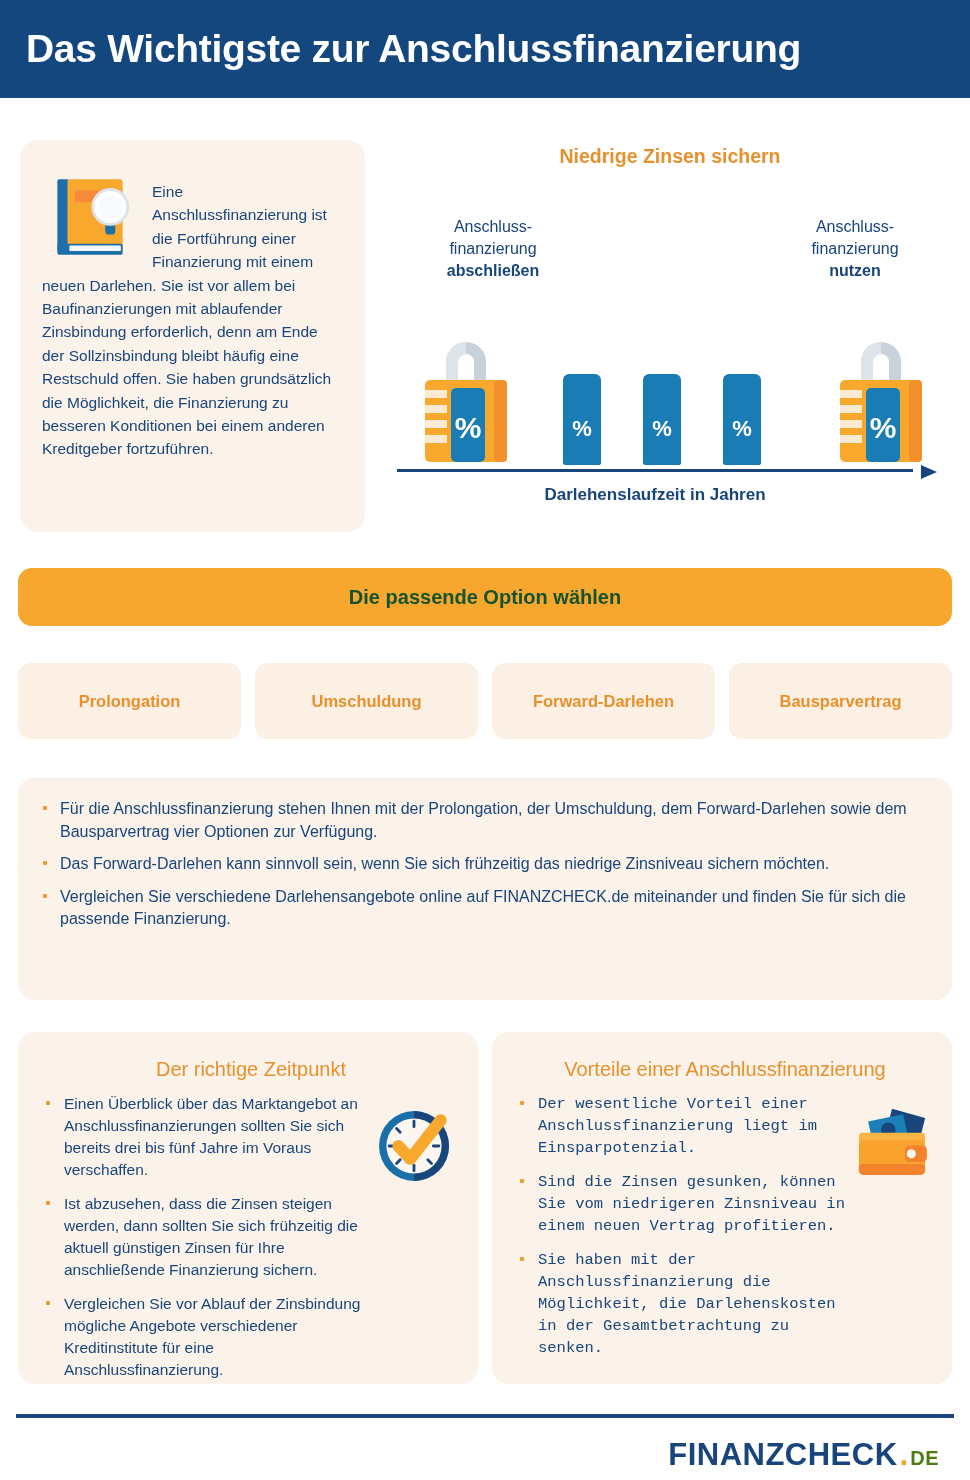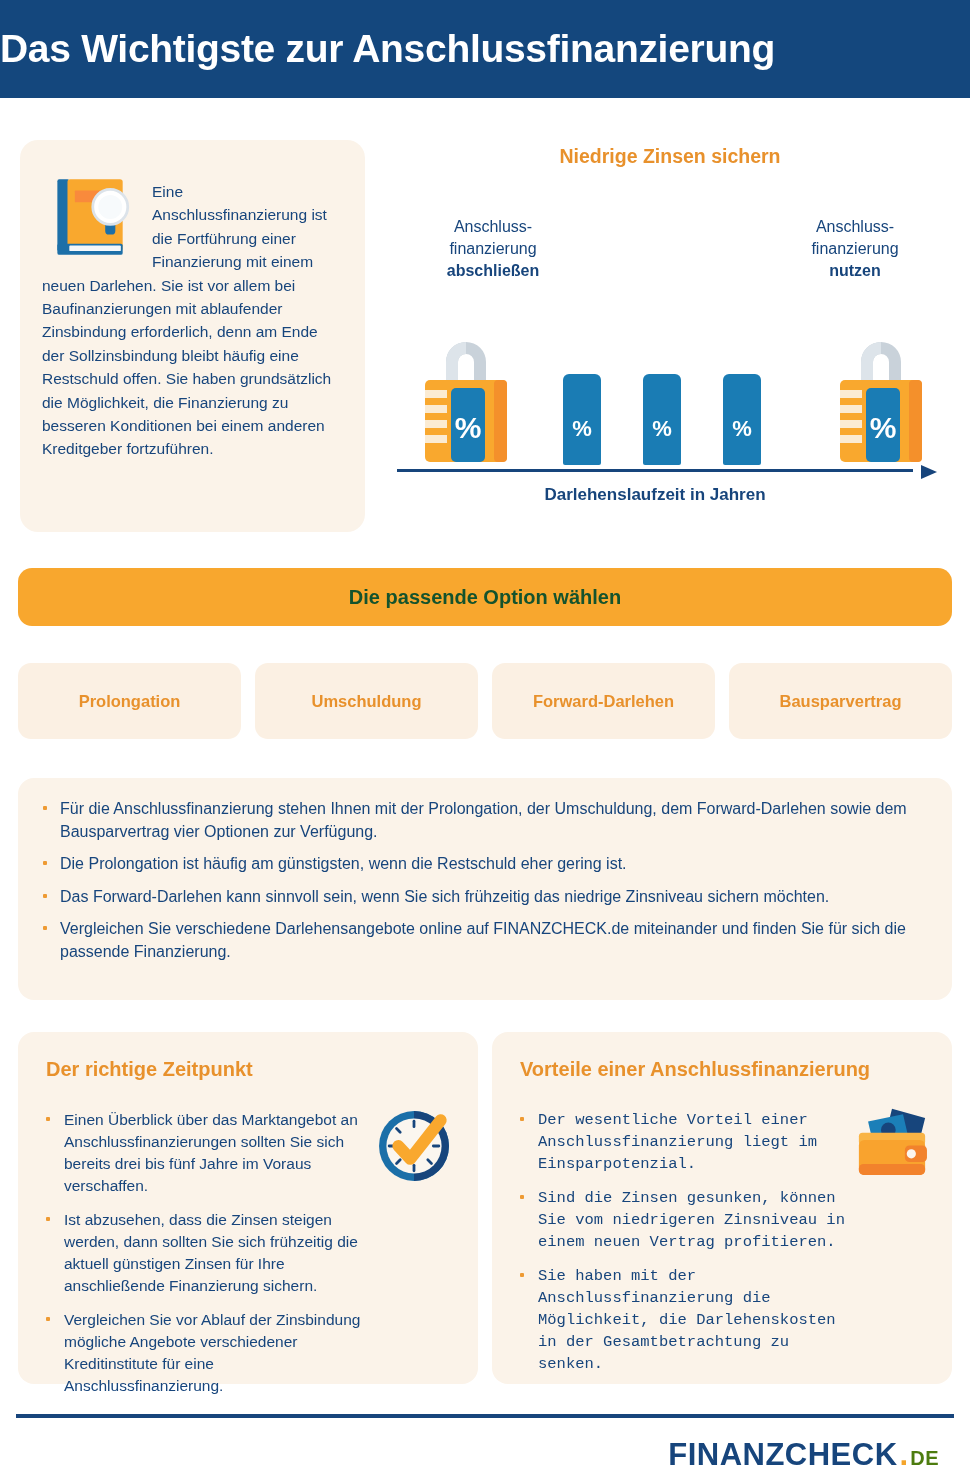--- a/index.html
+++ b/index.html
@@ -11,21 +11,21 @@
   }
   .page { position: relative; width: 970px; height: 1480px; background:#fff; }
 
   
   .header {
     position:absolute; left:0; top:0; width:970px; height:98px;
     background:#14477D; display:flex; align-items:center;
   }
   .header-title {
     color:#ffffff; font-size:39px; font-weight:bold; letter-spacing:-0.3px;
-    white-space:nowrap;
+    padding-left:26px; white-space:nowrap;
   }
 
   
   .intro-card {
     position:absolute; left:20px; top:140px; width:345px; height:392px;
     background:#FBF3E9; border-radius:18px; padding:18px 29px 16px 22px;
   }
   .book-icon { float:left; width:92px; height:92px; margin:14px 10px 2px 8px; }
   .intro-text {
     font-size:15.5px; line-height:23.4px; color:#17457C; text-align:left;
@@ -96,21 +96,21 @@
     font-size:16px; line-height:22.5px; color:#17457C;
   }
   .blist li::before {
     content:""; position:absolute; left:3px; top:8px;
     width:4px; height:4px; background:#EE9A33; border-radius:1px;
   }
 
   
   .bottom { position:absolute; left:18px; top:1032px; width:934px; height:352px; display:flex; gap:14px; }
   .bcol { flex:1; background:#FBF3E9; border-radius:16px; padding:26px 22px 18px 28px; position:relative; }
-  .bcol-title { color:#E8912C; font-size:20px; font-weight:bold; margin-bottom:28px; }
+  .bcol-title { color:#E8912C; font-size:20px; font-weight:normal; margin-bottom:12px;text-align:center; }
   .bcol .blist li { font-size:15.5px; line-height:22px; margin-bottom:12px; padding-left:18px; }
   .bcol .blist li::before { left:0px; top:8px; }
   .col-icon { position:absolute; width:92px; height:92px; }
   .clock-icon-pos  { right:18px; top:68px; }
   .wallet-icon-pos { right:14px; top:62px; }
   .narrow-1 { width:330px; }
   .narrow-2 { width:340px;font-family:Liberation Mono, monospace; }
 
   
   .footer-rule {
@@ -222,21 +222,20 @@
       <span>Forward-Darlehen</span>
     </div>
     <div class="option-card">
       <span>Bausparvertrag</span>
     </div>
   </div>
 
   <div class="bullet-panel">
     <ul class="blist">
       <li>Für die Anschlussfinanzierung stehen Ihnen mit der Prolongation, der Umschuldung, dem Forward-Darlehen sowie dem Bausparvertrag vier Optionen zur Verfügung.</li>
-      <li>Die Prolongation ist häufig am günstigsten, wenn die Restschuld eher gering ist.</li>
       <li>Das Forward-Darlehen kann sinnvoll sein, wenn Sie sich frühzeitig das niedrige Zinsniveau sichern möchten.</li>
       <li>Vergleichen Sie verschiedene Darlehensangebote online auf FINANZCHECK.de miteinander und finden Sie für sich die passende Finanzierung.</li>
     </ul>
   </div>
 
   <div class="bottom">
 
     <div class="bcol">
       <div class="bcol-title">Der richtige Zeitpunkt</div>
       <svg class="col-icon clock-icon-pos" viewBox="0 0 100 100">

